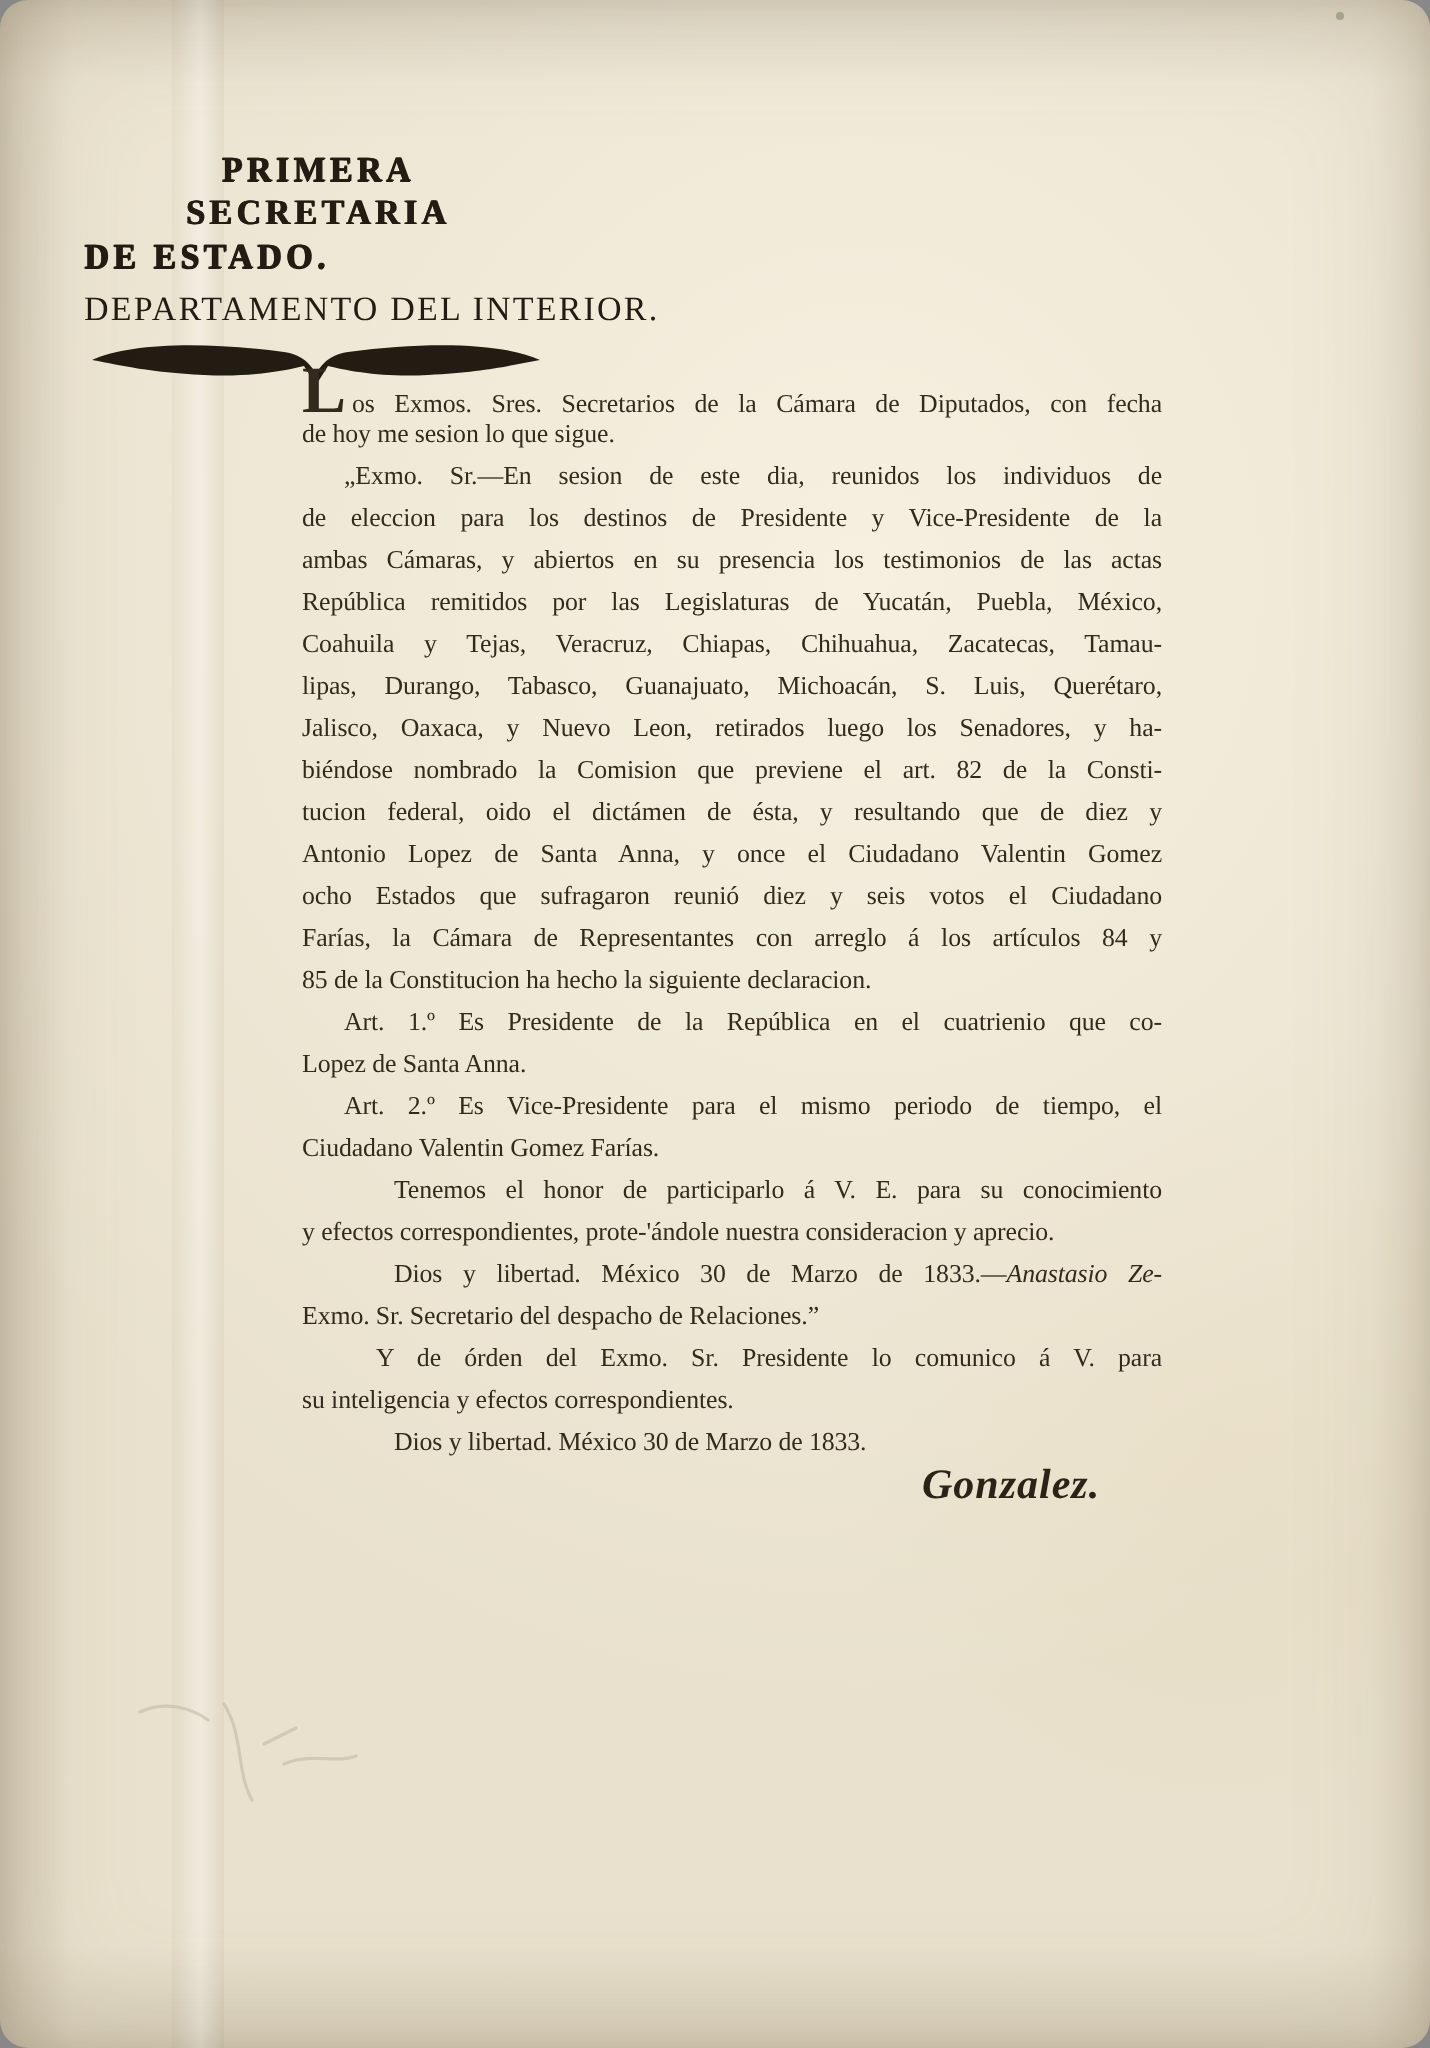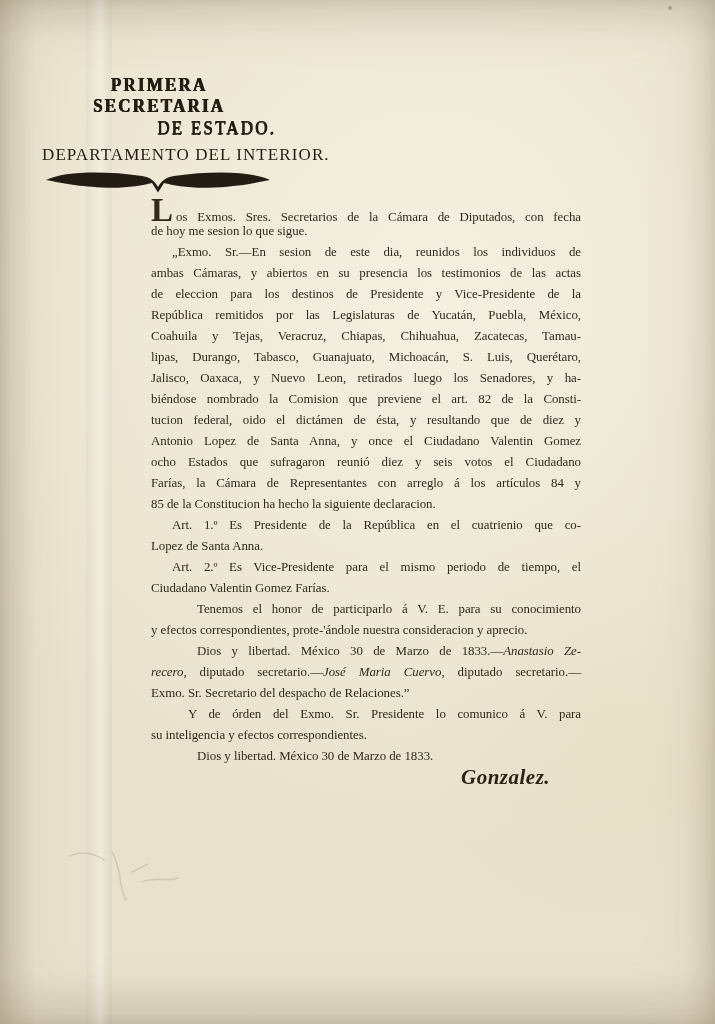--- a/index.html
+++ b/index.html
@@ -8,49 +8,50 @@
     width:715px;height:1024px;
     margin:0 auto;
     overflow:hidden;
     font-family:"Liberation Serif", serif;
     background:
       radial-gradient(ellipse 120% 90% at 60% 28%, rgba(255,252,240,.55), rgba(255,252,240,0) 62%),
       radial-gradient(ellipse 40% 30% at 85% 70%, rgba(225,210,175,.25), rgba(225,210,175,0) 70%),
       linear-gradient(90deg, rgba(130,115,90,.22) 0, rgba(130,115,90,0) 5%, rgba(130,115,90,0) 96%, rgba(130,115,90,.14) 100%),
       linear-gradient(180deg, rgba(130,115,90,.18) 0, rgba(130,115,90,0) 4%, rgba(130,115,90,0) 95%, rgba(130,115,90,.16) 100%),
       #e9e1cd;
+    border-radius: 14px;
   }
   .vignette{
     position:absolute;inset:0;pointer-events:none;
     box-shadow:inset 0 0 70px rgba(110,95,70,.20), inset 0 0 12px rgba(110,95,70,.12);
   }
   .fold{
     position:absolute;left:86px;top:0;width:26px;height:100%;pointer-events:none;
     background:linear-gradient(90deg, rgba(120,105,80,.05), rgba(255,255,255,.30) 55%, rgba(120,105,80,.07));
   }
   .letterhead{
     position:absolute;left:42px;top:76px;width:234px;
     color:#231c12;
   }
   .lh1{
     font-weight:bold;font-size:17px;letter-spacing:2.2px;text-align:center;
     text-shadow:.6px 0 0 currentColor, 0 .4px 0 currentColor;
     transform:scaleY(1.05);
   }
   .lh2{
-    font-weight:normal;font-size:17px;letter-spacing:2.2px;text-align:right;margin-top:3px;
+    font-weight:bold;font-size:17px;letter-spacing:2.2px;text-align:left;margin-top:3px;
     text-shadow:.6px 0 0 currentColor, 0 .4px 0 currentColor;
     transform:scaleY(1.05);
   }
   .lh3{
     font-size:17px;letter-spacing:1.1px;text-align:right;margin-top:6px;white-space:nowrap;
   }
   .flourish{display:block;margin-top:3px;}
   .doc-body{
-    position:absolute;left:151px;top:200px;width:430px;
+    position:absolute;left:151px;top:186px;width:430px;
     font-size:12.9px;line-height:21px;color:#33291d;
     letter-spacing:-0.05px;
   }
   .bline{
     text-align:justify;text-align-last:justify;
     height:21px;overflow:visible;white-space:nowrap;
   }
   
   .bline{white-space:normal;}
   .bline.end{text-align-last:left;}
@@ -94,40 +95,39 @@
         L 110,15
         C 100,17.5 82,20.8 60,19.5
         C 32,18 20,15 4,12 Z"></path>
     </svg>
   </div>
 
   <div class="doc-body">
       <div class="bline"><span class="dropcap">L</span><span>os Exmos. Sres. Secretarios de la Cámara de Diputados, con fecha</span></div>
       <div class="bline end"><span>de hoy me sesion lo que sigue.</span></div>
       <div class="bline ind1"><span>„Exmo. Sr.—En sesion de este dia, reunidos los individuos de</span></div>
+      <div class="bline"><span>de eleccion para los destinos de Presidente y Vice-Presidente de la</span></div>
       <div class="bline"><span>ambas Cámaras, y abiertos en su presencia los testimonios de las actas</span></div>
-      <div class="bline"><span>de eleccion para los destinos de Presidente y Vice-Presidente de la</span></div>
       <div class="bline"><span>República remitidos por las Legislaturas de Yucatán, Puebla, México,</span></div>
       <div class="bline"><span>Coahuila y Tejas, Veracruz, Chiapas, Chihuahua, Zacatecas, Tamau-</span></div>
       <div class="bline"><span>lipas, Durango, Tabasco, Guanajuato, Michoacán, S. Luis, Querétaro,</span></div>
       <div class="bline"><span>Jalisco, Oaxaca, y Nuevo Leon, retirados luego los Senadores, y ha-</span></div>
       <div class="bline"><span>biéndose nombrado la Comision que previene el art. 82 de la Consti-</span></div>
       <div class="bline"><span>tucion federal, oido el dictámen de ésta, y resultando que de diez y</span></div>
       <div class="bline"><span>Antonio Lopez de Santa Anna, y once el Ciudadano Valentin Gomez</span></div>
       <div class="bline"><span>ocho Estados que sufragaron reunió diez y seis votos el Ciudadano</span></div>
       <div class="bline"><span>Farías, la Cámara de Representantes con arreglo á los artículos 84 y</span></div>
       <div class="bline end"><span>85 de la Constitucion ha hecho la siguiente declaracion.</span></div>
       <div class="bline ind1"><span>Art. 1.º Es Presidente de la República en el cuatrienio que co-</span></div>
       <div class="bline end"><span>Lopez de Santa Anna.</span></div>
       <div class="bline ind1"><span>Art. 2.º Es Vice-Presidente para el mismo periodo de tiempo, el</span></div>
       <div class="bline end"><span>Ciudadano Valentin Gomez Farías.</span></div>
       <div class="bline ind2"><span>Tenemos el honor de participarlo á V. E. para su conocimiento</span></div>
       <div class="bline end"><span>y efectos correspondientes, prote-'ándole nuestra consideracion y aprecio.</span></div>
       <div class="bline ind2"><span>Dios y libertad. México 30 de Marzo de 1833.—</span><span class="it">Anastasio Ze-</span></div>
-      <div class="bline"><span class="it">recero</span><span>, diputado secretario.—</span><span class="it">José Maria Cuervo</span><span>, diputado secretario.—</span></div>
       <div class="bline end"><span>Exmo. Sr. Secretario del despacho de Relaciones.”</span></div>
       <div class="bline ind3"><span>Y de órden del Exmo. Sr. Presidente lo comunico á V. para</span></div>
       <div class="bline end"><span>su inteligencia y efectos correspondientes.</span></div>
       <div class="bline ind2 end"><span>Dios y libertad. México 30 de Marzo de 1833.</span></div>
       <div class="signature">Gonzalez.</div>
     </div>
 
   <svg class="pencil" width="140" height="80" viewBox="0 0 140 80">
     <path d="M18,14 C30,8 44,12 52,18 M60,10 C70,26 66,44 74,58 M80,30 L96,22 M90,40 C104,34 116,40 126,36" stroke="#b7ad97" stroke-width="1.6" fill="none" stroke-linecap="round"></path>
   </svg>

